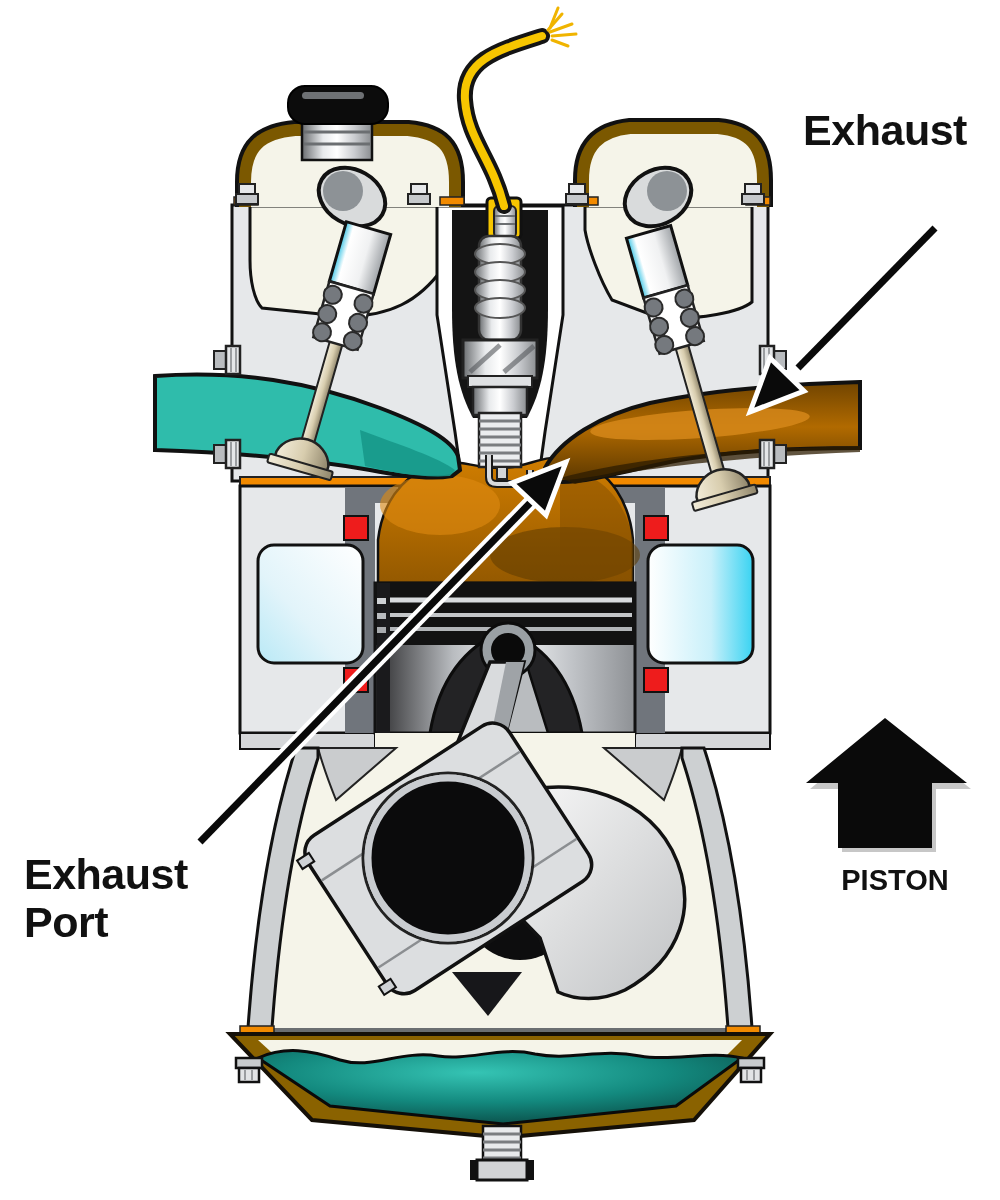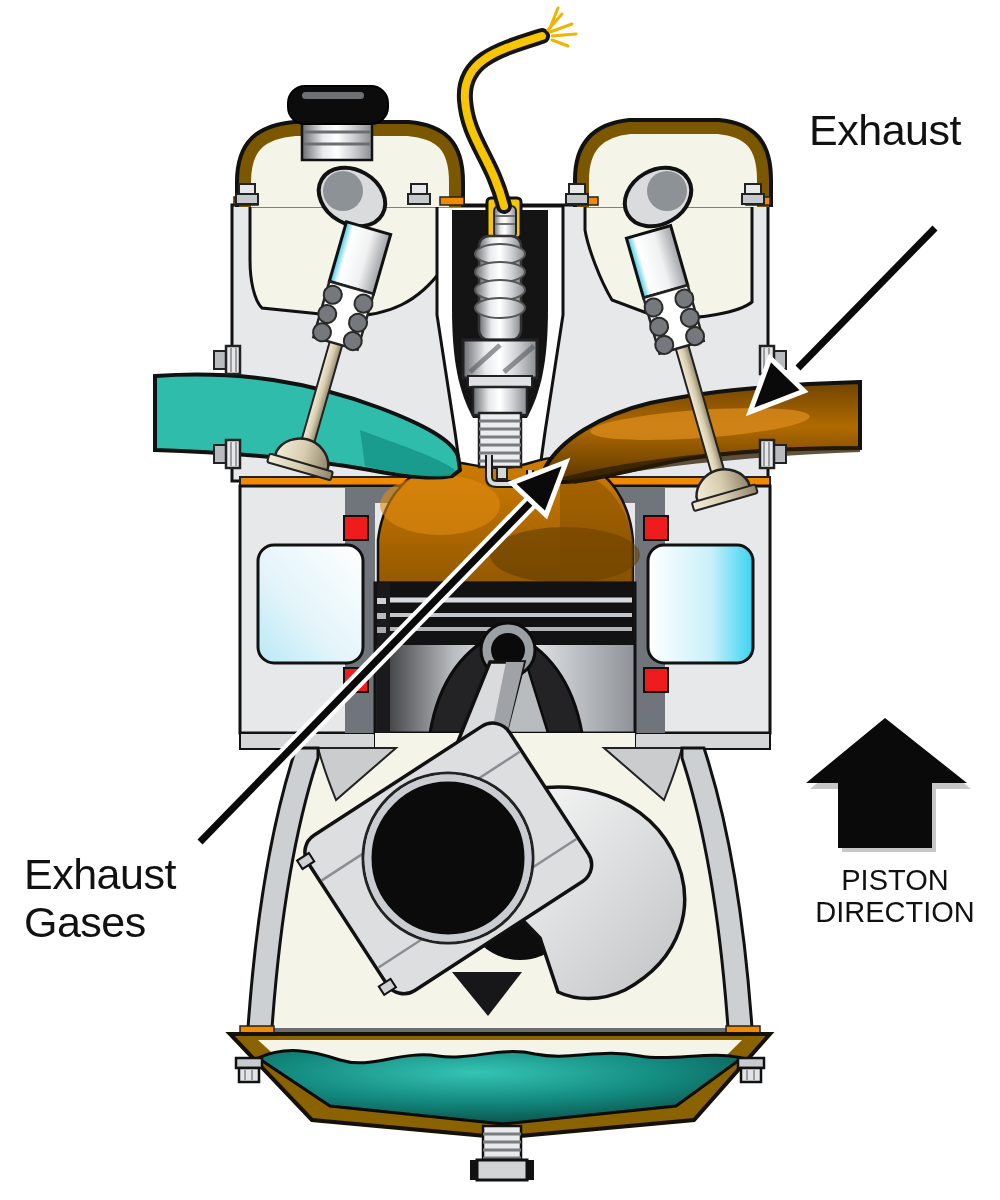--- a/index.html
+++ b/index.html
@@ -14,21 +14,21 @@
     --cylinder_wall_gray:#70757c;
     --red_passage:#ee1c1c;
     --cream:#f5f4e9;
     --spark_wire_yellow:#f7c600;
     --arrow_black:#0a0a0a;
   }
   html,body{margin:0;padding:0;background:#ffffff;}
   #stage{position:relative;width:1000px;height:1200px;background:#ffffff;overflow:hidden;
          font-family:"Liberation Sans",sans-serif;}
   #engine-svg{position:absolute;left:0;top:0;}
-  .diagram-label{position:absolute;font-weight:normal;color:var(--label_text);line-height:1.12;}
+  .diagram-label{position:absolute;font-weight:bold;color:var(--label_text);line-height:1.12;}
   .lbl-big{font-size:43px;letter-spacing:-0.5px;}
   .lbl-small{font-size:29px;text-align:center;letter-spacing:0px;}
   .lbl-center{text-align:center;}
   .lbl-left{text-align:left;}
   .lbl-line{display:block;}
 </style>
 </head>
 <body>
 
 <div id="stage">
@@ -347,21 +347,20 @@
     <polygon points="885,718 806,783 838,783 838,848 932,848 932,783 967,783" fill="var(--arrow_black)"></polygon>
   </g>
 </svg>
 
 <div class="diagram-label lbl-big lbl-center" style="left:780px;top:106px;width:210px;">
   <span class="lbl-line">Exhaust</span>
 </div>
 
 <div class="diagram-label lbl-big lbl-left" style="left:24px;top:850px;width:220px;">
   <span class="lbl-line">Exhaust</span>
-  <span class="lbl-line">Gases</span>
+  <span class="lbl-line">Port</span>
 </div>
 
 <div class="diagram-label lbl-small" style="left:795px;top:864px;width:200px;">
   <span class="lbl-line">PISTON</span>
-  <span class="lbl-line">DIRECTION</span>
 </div>
 
 </div>
 
 </body></html>

